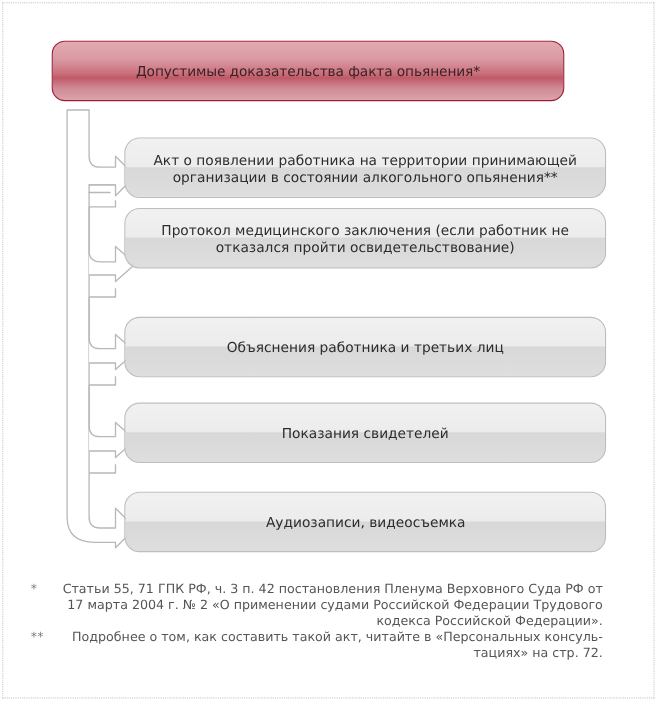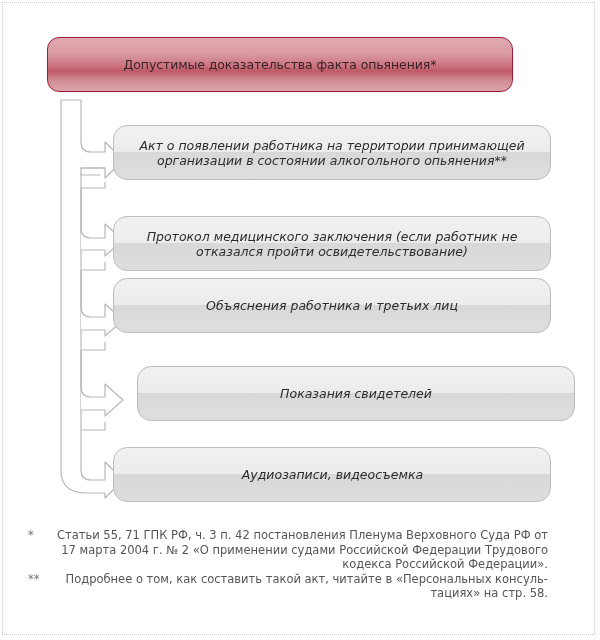--- a/index.html
+++ b/index.html
@@ -10,21 +10,21 @@
   .header-box { position: absolute; left: 47px; top: 37px; width: 466px; height: 55px;
     box-sizing: border-box; border: 1.5px solid #9e1b32; border-radius: 12px;
     background: linear-gradient(to bottom, #e2aab2 0%, #d99aa3 30%, #c96e7a 55%, #bf5a68 62%, #d08b95 80%, #dca3ab 100%);
     display: flex; align-items: center; justify-content: center; }
   .header-box span { font-size: 12.5px; color: #3a2226; letter-spacing: -0.1px; }
   .connector { position: absolute; left: 0; top: 0; width: 600px; height: 640px; pointer-events: none; }
   .item-box { position: absolute; left: 113px; width: 438px; height: 55px; box-sizing: border-box;
     border: 1.2px solid #bdbdbd; border-radius: 14px;
     background: linear-gradient(to bottom, #f1f1f1 0%, #ececec 48%, #d8d8d8 50%, #dedede 100%);
     display: flex; align-items: center; justify-content: center; text-align: center; padding: 0 10px; }
-  .item-box span { font-size: 12.5px; line-height: 15px; color: #2c2c2c; font-style: italic; }
+  .item-box span { font-size: 12.5px; line-height: 15px; color: #2c2c2c; }
   .footnotes { position: absolute; left: 28px; top: 528px; width: 520px; font-size: 11.5px; line-height: 14.5px; color: #555; }
   .fn { display: flex; }
   .fn .mark { width: 14px; flex: none; color: #777; }
   .fn .txt { flex: 1; text-align: right; }
 </style>
 </head>
 <body>
 
 <div class="frame"></div>
 
@@ -45,35 +45,35 @@
     <path d="M81 188 L105 188 L105 182 M81 188 L81 228 Q81 238 91 238 L105 238 L105 224 L123 240 L105 256 L105 250 L81 250"></path>
     <path d="M81 270 L105 270 L105 262 M81 270 L81 307 Q81 317 91 317 L105 317 L105 304 L123 320 L105 336 L105 330 L81 330"></path>
     <path d="M81 350 L105 350 L105 342 M81 350 L81 387 Q81 397 91 397 L105 397 L105 384 L123 400 L105 416 L105 410 L81 410"></path>
     <path d="M81 430 L105 430 L105 422"></path>
   </g>
 </svg>
 
 <div class="item-box" style="top:125px;">
   <span>Акт о появлении работника на территории принимающей организации в состоянии алкогольного опьянения**</span>
 </div>
-<div class="item-box" style="top:216px;">
+<div class="item-box" style="top:189px;">
   <span>Протокол медицинского заключения (если работник не отказался пройти освидетельствование)</span>
 </div>
-<div class="item-box" style="top:278px;">
+<div class="item-box" style="top:288px;">
   <span>Объяснения работника и третьих лиц</span>
 </div>
-<div class="item-box" style="top:366px;margin-left:24px;">
+<div class="item-box" style="top:366px;">
   <span>Показания свидетелей</span>
 </div>
 <div class="item-box" style="top:447px;padding-left:11px;">
   <span>Аудиозаписи, видеосъемка</span>
 </div>
 
 <div class="footnotes">
   <div class="fn">
     <span class="mark">*</span>
     <span class="txt">Статьи 55, 71 ГПК РФ, ч. 3 п. 42 постановления Пленума Верховного Суда РФ от 17 марта 2004 г. № 2 «О применении судами Российской Федерации Трудового кодекса Российской Федерации».</span>
   </div>
   <div class="fn">
     <span class="mark">**</span>
-    <span class="txt">Подробнее о том, как составить такой акт, читайте в «Персональных консуль-тациях» на стр. 58.</span>
+    <span class="txt">Подробнее о том, как составить такой акт, читайте в «Персональных консуль-тациях» на стр. 72.</span>
   </div>
 </div>
 
 </body></html>

